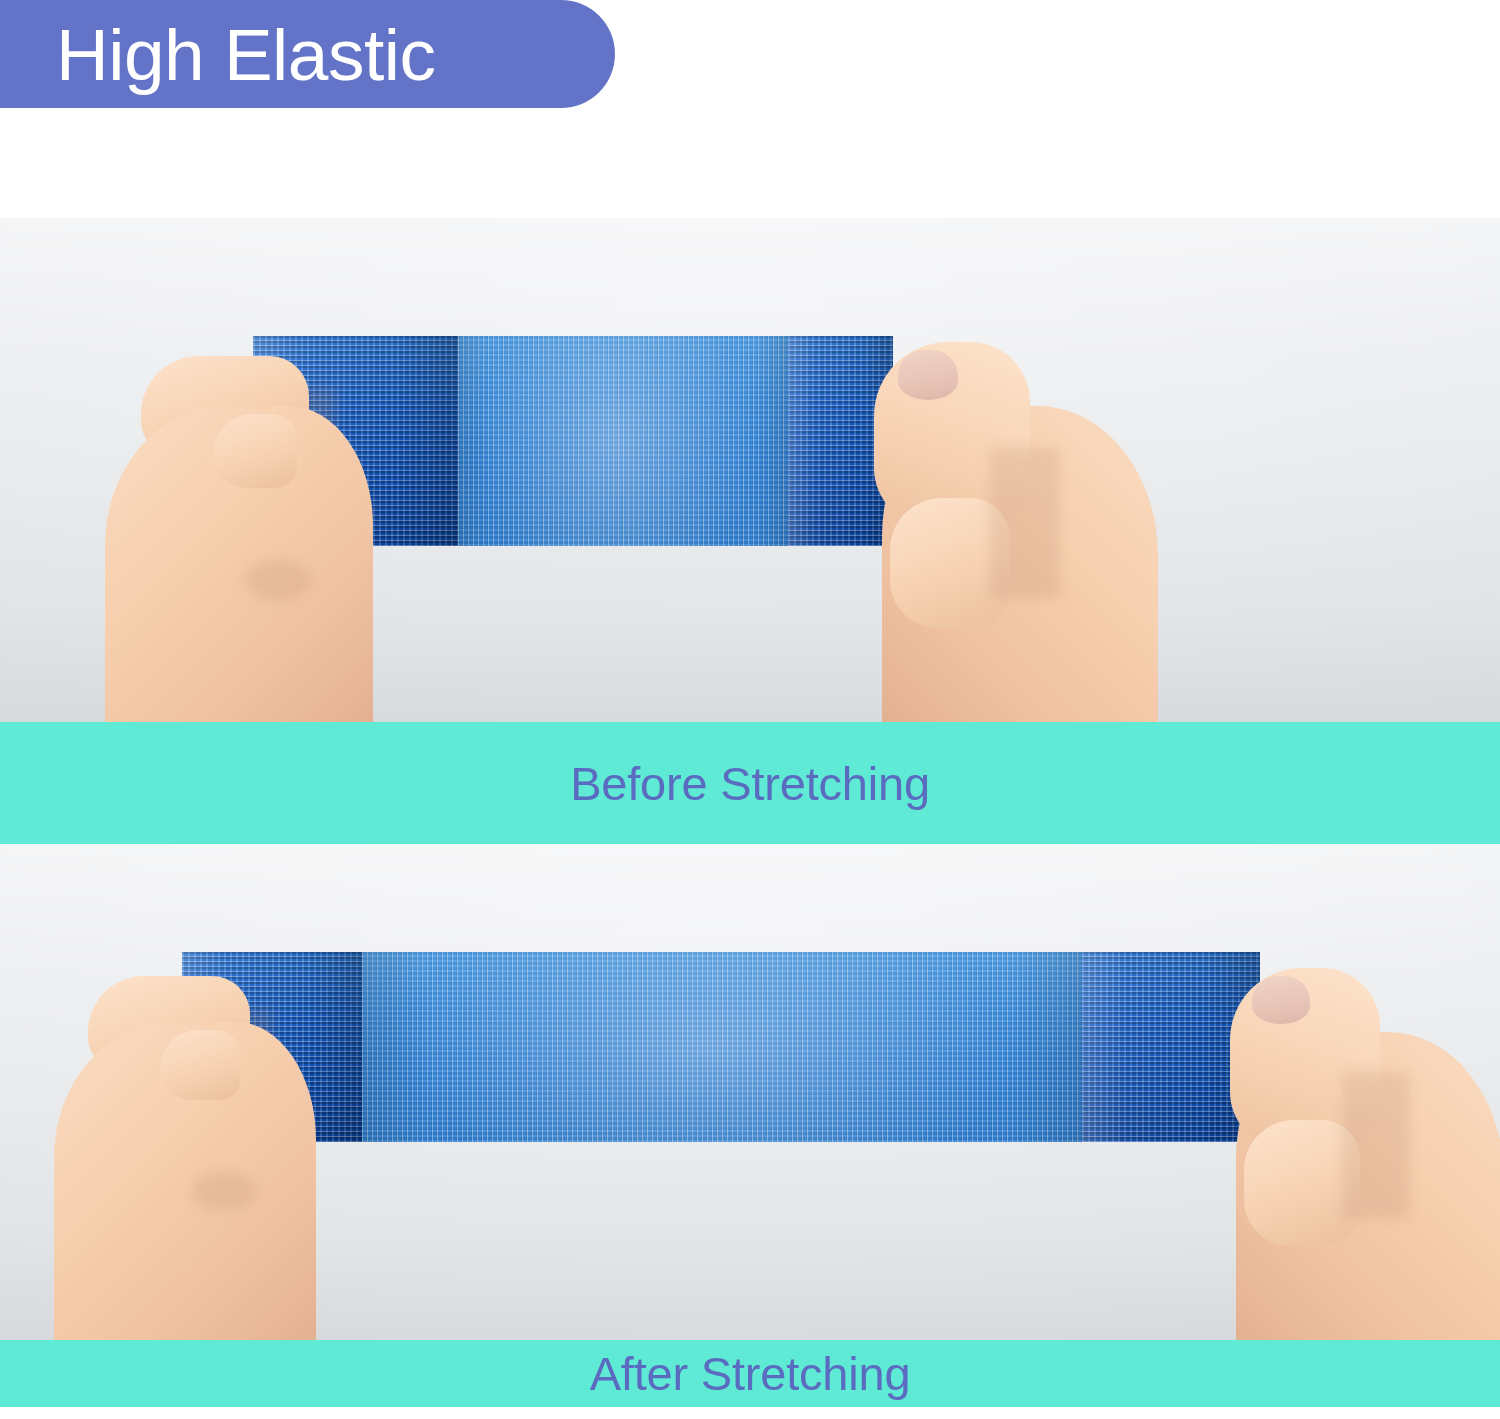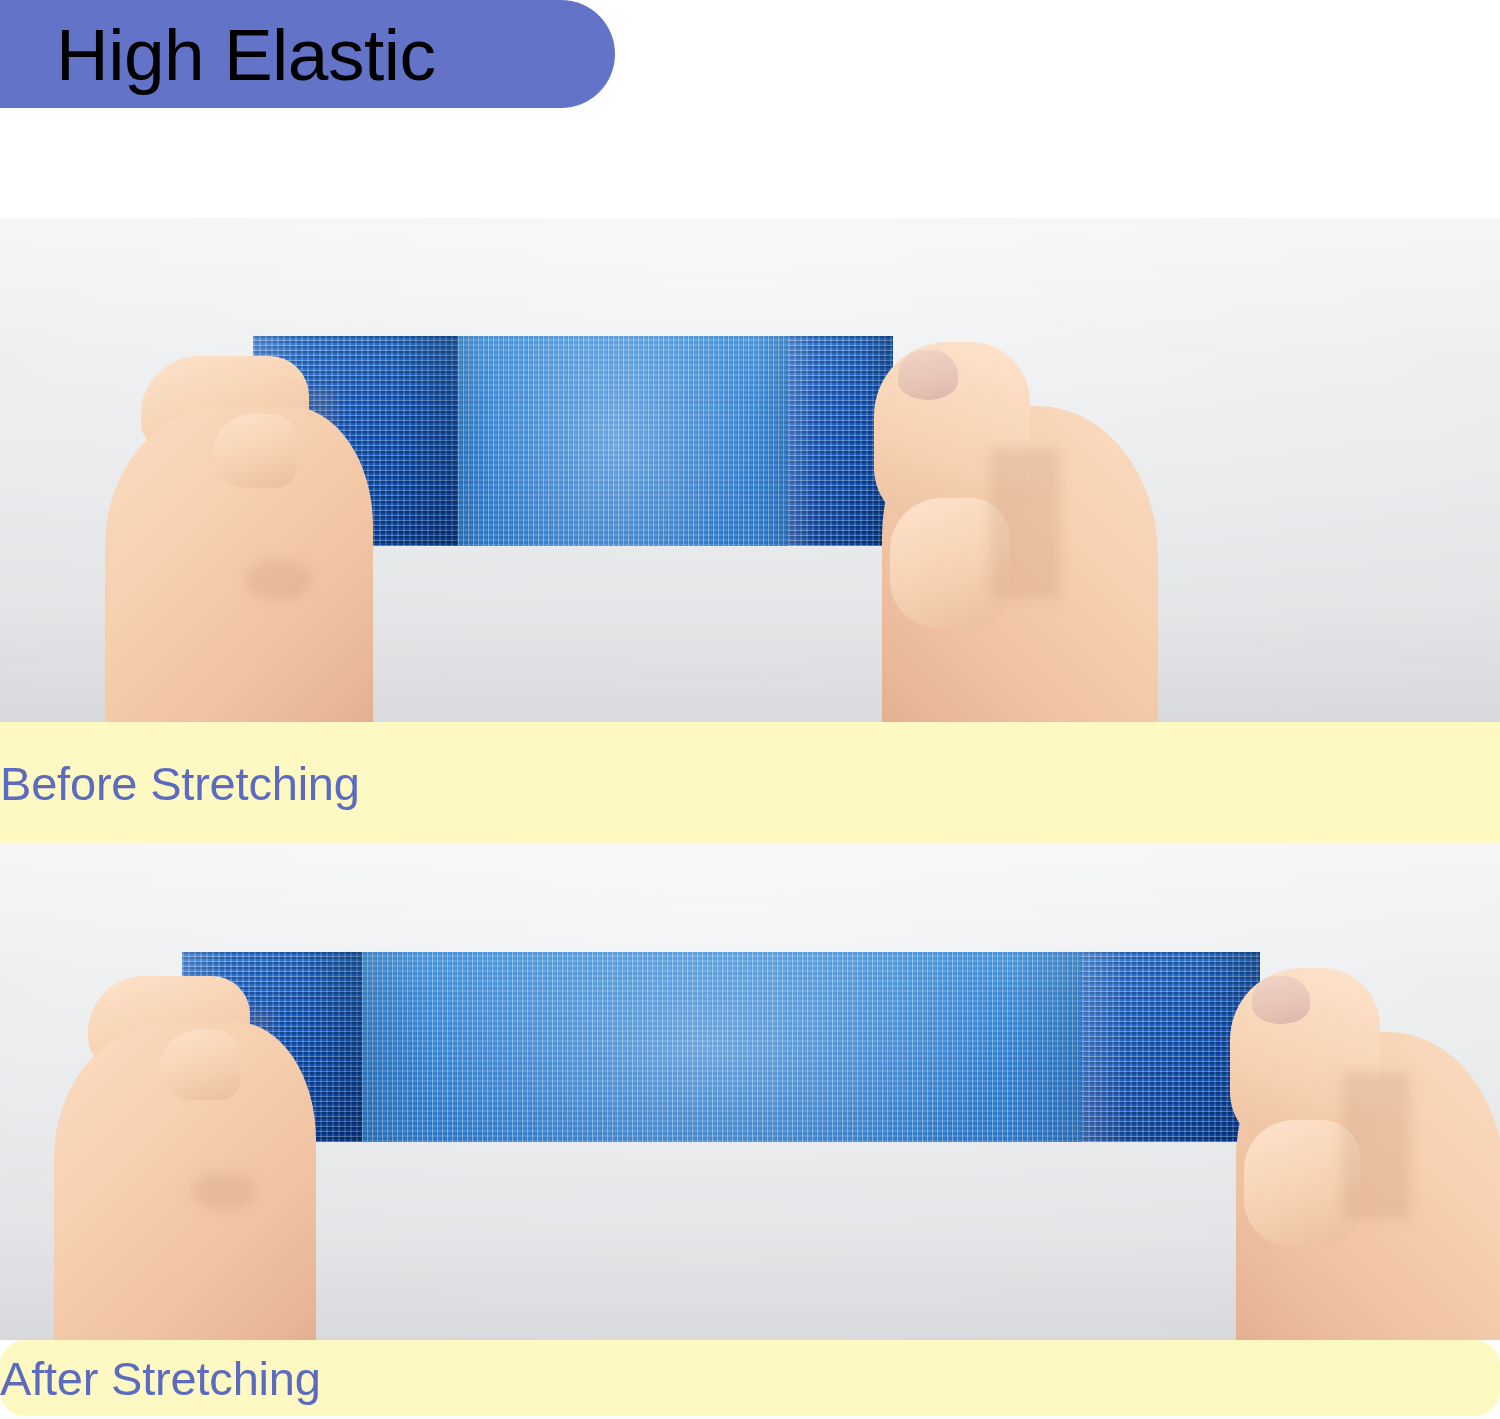--- a/index.html
+++ b/index.html
@@ -28,21 +28,21 @@
     top: 0;
     width: 615px;
     height: 108px;
     background: #6374c8;
     border-top-right-radius: 54px;
     border-bottom-right-radius: 54px;
     display: flex;
     align-items: center;
   }
   .title-text {
-    color: #000000;
+    color: #ffffff;
     font-size: 73px;
     font-weight: 400;
     letter-spacing: -0.5px;
     margin-left: 56px;
     line-height: 1;
     white-space: nowrap;
   }
   .subtitle {
     position: absolute;
     left: 62px;
@@ -149,27 +149,27 @@
   }
   .shade {
     position: absolute;
     background: rgba(180,130,100,0.18);
     filter: blur(6px);
   }
 
   
   .caption-bar {
     width: 1500px;
-    background: #fef9c3;
+    background: #5eead4;
     display: flex;
     align-items: center;
-    justify-content: flex-start;
+    justify-content: center;
   }
   .caption-1 { height: 122px; }
-  .caption-2 { height: 76px; border-radius: 25px; }
+  .caption-2 { height: 67px; }
   .caption-text {
     font-size: 47px;
     color: #5b6bc0;
     font-weight: 400;
     letter-spacing: -0.2px;
     white-space: nowrap;
   }
 </style>
 </head>
 <body>

